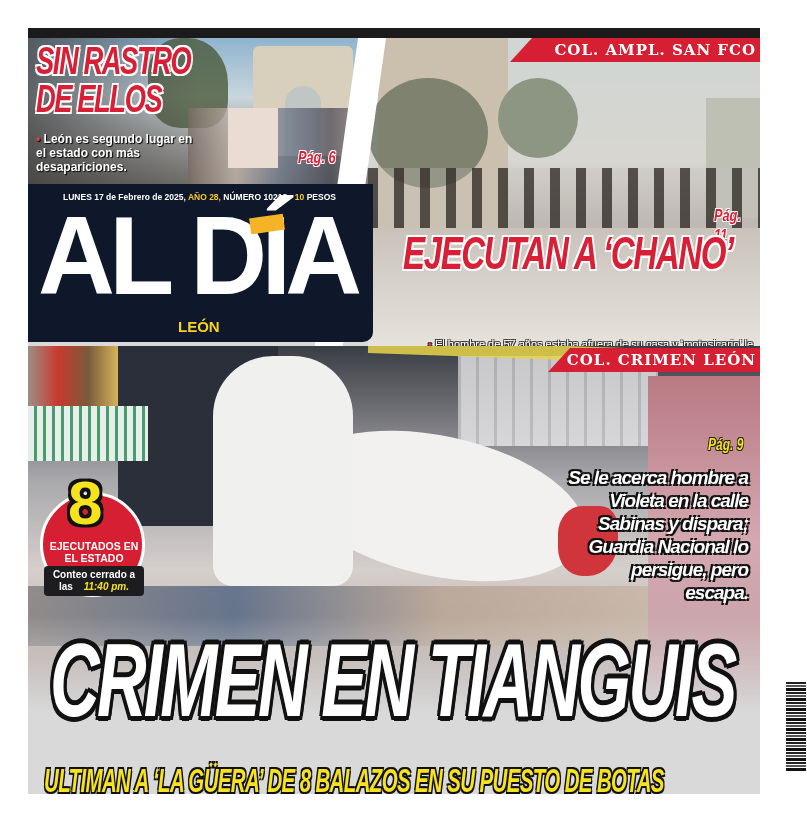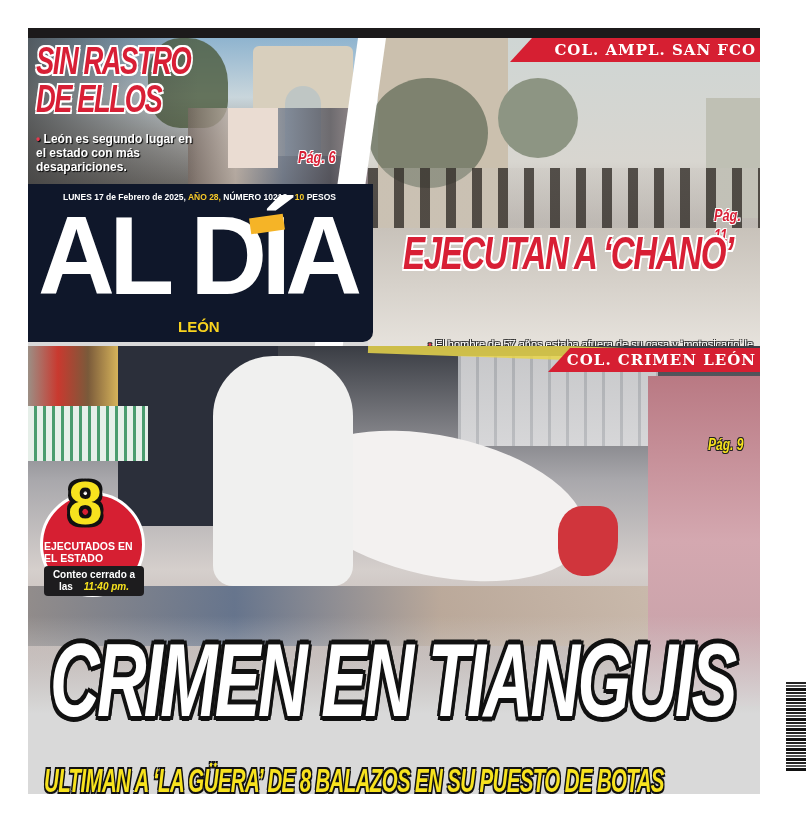--- a/index.html
+++ b/index.html
@@ -70,21 +70,21 @@
 
   .pag-yel { position:absolute; left:680px; top:408px; color:#f7e21e; font-weight:bold; font-style:italic; font-size:16px;
     text-shadow:-1px -1px 0 #222,1px -1px 0 #222,-1px 1px 0 #222,1px 1px 0 #222; transform:scaleX(.75); transform-origin:left; }
   .mp-text { position:absolute; left:540px; top:438px; width:180px; color:#fff; font-weight:bold; font-style:italic; font-size:19px; line-height:23px; text-align:right; letter-spacing:-1px;
     text-shadow:-2px -2px 0 #111,2px -2px 0 #111,-2px 2px 0 #111,2px 2px 0 #111; }
 
   
   .badge { position:absolute; left:12px; top:464px; width:105px; height:105px; border-radius:50%; background:#d61f32; border:3px solid #fff; }
   .badge-num { position:absolute; left:40px; top:444px; color:#f7e21e; font-weight:bold; font-size:62px; line-height:62px;
     text-shadow:-3px -3px 0 #111,3px -3px 0 #111,-3px 3px 0 #111,3px 3px 0 #111; }
-  .badge-lbl { position:absolute; left:16px; top:512px; width:100px; text-align:left; color:#fff; font-weight:bold; font-size:10.5px; line-height:12px; }
+  .badge-lbl { position:absolute; left:16px; top:512px; width:100px; text-align:center; color:#fff; font-weight:bold; font-size:10.5px; line-height:12px; }
   .badge-note { position:absolute; left:16px; top:538px; width:100px; background:#1d1c1e; color:#fff; font-weight:bold; font-size:10px; line-height:12px; text-align:center; padding:3px 2px; border-radius:4px; }
   .badge-note .yel { color:#f7e21e; font-style:italic;margin-left:8px; }
 
   .crimen { position:absolute; left:22px; top:600px; color:#fff; font-weight:bold; font-style:italic; font-size:104px; line-height:104px; white-space:nowrap; letter-spacing:-4px;
     transform:scaleX(.66); transform-origin:left;
     text-shadow:-4px -4px 0 #111,4px -4px 0 #111,-4px 4px 0 #111,4px 4px 0 #111,0 5px 0 #111,0 -5px 0 #111,5px 0 0 #111,-5px 0 0 #111; }
   .sub { position:absolute; left:16px; top:736px; color:#f7e21e; font-weight:bold; font-style:italic; font-size:33px; line-height:34px; white-space:nowrap; letter-spacing:-1px;
     transform:scaleX(.62); transform-origin:left;
     text-shadow:-2px -2px 0 #111,2px -2px 0 #111,-2px 2px 0 #111,2px 2px 0 #111; }
 
@@ -152,20 +152,21 @@
       <div class="mp-tape"></div>
       <div class="mp-tent"></div>
     <div class="mp-ground"></div>
       <div class="mp-sheet"></div>
       <div class="mp-suit"></div>
       <div class="mp-red"></div>
     <div class="mp-fade"></div>
   </div>
   <div class="tag tag2">COL. CRIMEN LEÓN</div>
   <div class="pag-yel">Pág. 9</div>
+  <div class="mp-text">Se le acerca hombre a Violeta en la calle Sabinas y dispara; Guardia Nacional lo persigue, pero escapa.</div>
 
   <div class="badge"></div>
   <div class="badge-num">8</div>
   <div class="badge-lbl">EJECUTADOS EN EL ESTADO</div>
   <div class="badge-note">
     <span>Conteo cerrado a las</span>
     <span class="yel">11:40 pm.</span>
   </div>
 
   <div class="crimen">CRIMEN EN TIANGUIS</div>

